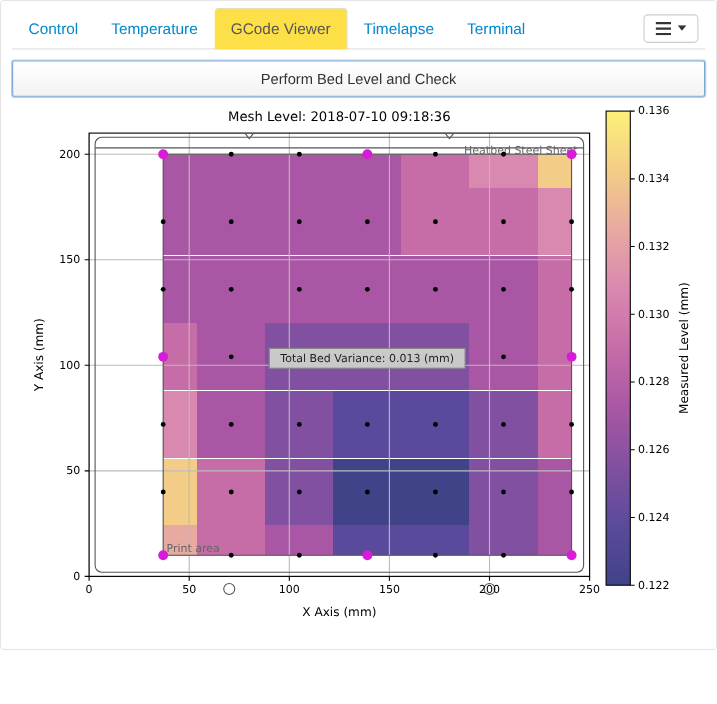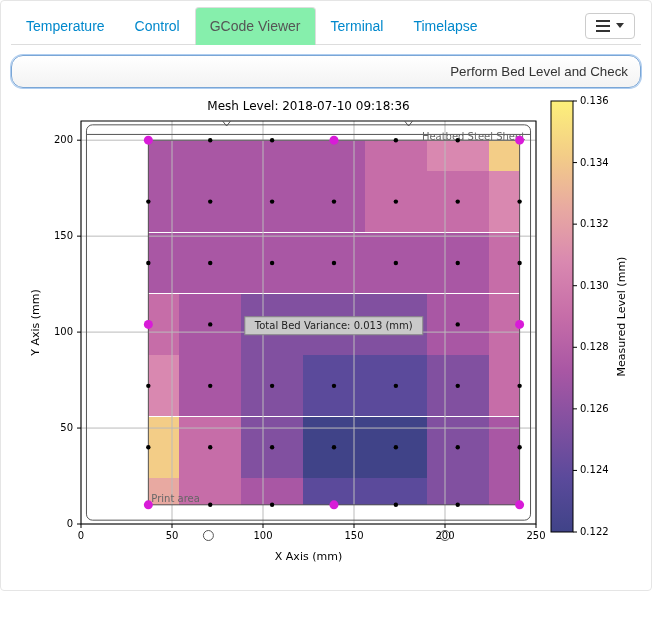--- a/index.html
+++ b/index.html
@@ -1,57 +1,57 @@
 <!DOCTYPE html>
 <html><head>
 <meta charset="utf-8">
 <style>
   html,body{margin:0;padding:0;font-family:"Helvetica Neue",Helvetica,Arial,sans-serif;font-size:14px;color:#333;background:#fff}
   .panel{width:652px;box-sizing:border-box;padding:6px 10px 14px;border:1px solid #e5e5e5;border-radius:4px}
   .nav{display:flex;align-items:center;border-bottom:1px solid #ddd;margin-bottom:10px}
   .nav-tabs{display:flex;flex:1;list-style:none;margin:0;padding:0}
   .nav-tabs li{margin-bottom:-1px}
   .nav-tabs li a{display:block;padding:10px 14px;color:#08c;text-decoration:none;border:1px solid transparent;border-radius:4px 4px 0 0;cursor:pointer}
-  .nav-tabs li.active a{color:#555;background:#86efac;border-color:#ddd #ddd transparent}
+  .nav-tabs li.active a{color:#555;background:#fde047;border-color:#ddd #ddd transparent}
   .nav-right{padding:4px 6px}
   .dropdown-btn{border:1px solid #ccc;border-radius:4px;background:#fff;padding:6px 10px;cursor:pointer;display:flex;align-items:center;gap:6px}
-  .btn{display:block;width:100%;box-sizing:border-box;padding:8px 12px;border:1px solid #ccc;border-radius:12px;background:linear-gradient(#fff,#f3f3f3);color:#333;cursor:pointer;text-align:right}
+  .btn{display:block;width:100%;box-sizing:border-box;padding:8px 12px;border:1px solid #ccc;border-radius:2px;background:linear-gradient(#fff,#f3f3f3);color:#333;cursor:pointer;text-align:center}
   .btn.primary-outline{border:1px solid #7aa6d6;box-shadow:0 0 0 1px #aecdf0}
   .plot-wrap{margin:8px 0 10px;position:relative}
   svg{display:block;margin:auto;font-family:"DejaVu Sans","Helvetica Neue",Arial,sans-serif}
   .axis text{font-size:10px;fill:#000}
   .axis-title{font-size:11px;fill:#000}
   .plot-title{font-size:12px;fill:#000}
   .grid line{stroke:#bbb;stroke-width:1}
   .annot{font-size:10px;fill:#666}
   .variance-box{fill:#c9c9c9;stroke:#888;stroke-width:1}
   .variance-text{font-size:10px;fill:#222}
   .cbar text{font-size:10px;fill:#000}
 </style>
 </head>
 <body>
 
 <div class="panel">
 
   <div class="nav">
     <ul class="nav-tabs">
       <li>
+          <a>Control</a>
+        </li>
+      <li>
           <a>Temperature</a>
-        </li>
-      <li>
-          <a>Control</a>
         </li>
       <li class="active">
           <a>GCode Viewer</a>
         </li>
       <li>
+          <a>Timelapse</a>
+        </li>
+      <li>
           <a>Terminal</a>
-        </li>
-      <li>
-          <a>Timelapse</a>
         </li>
     </ul>
     <div class="nav-right">
       <button class="dropdown-btn">
         <span>
           <svg width="14" height="12" viewBox="0 0 14 12">
               <path d="M0 1h14M0 6h14M0 11h14" stroke="#333" stroke-width="2"></path>
             </svg>
         </span>
         <span>

